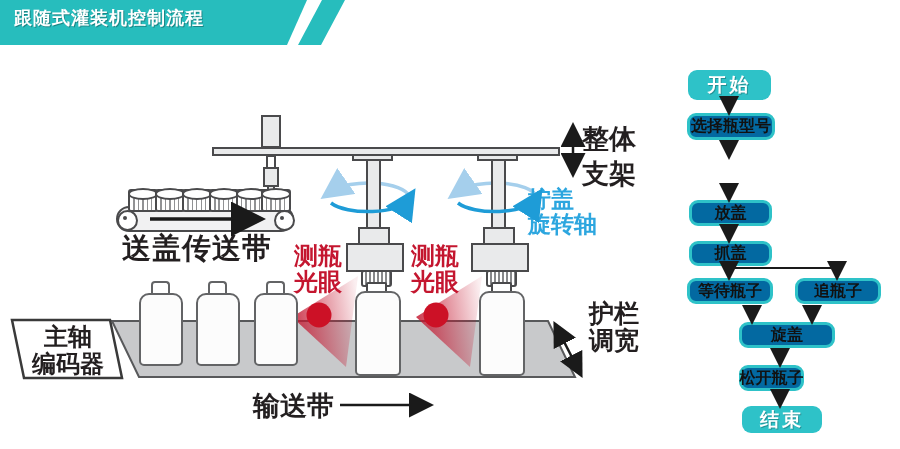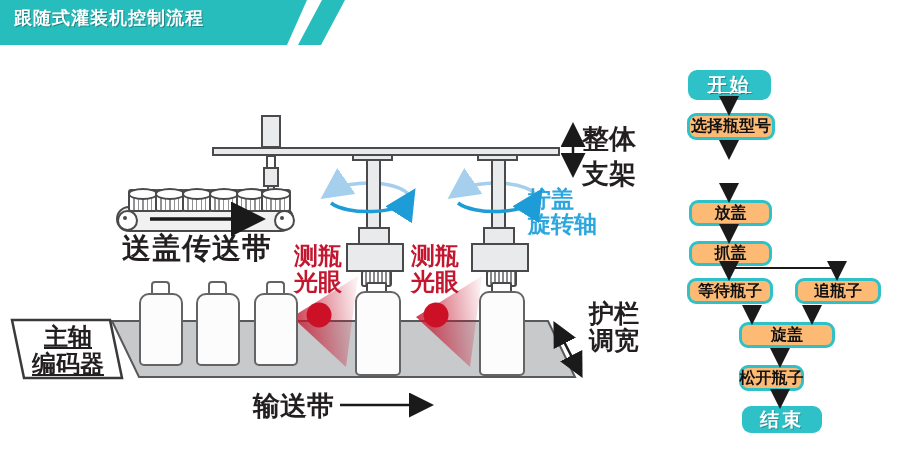--- a/index.html
+++ b/index.html
@@ -45,30 +45,30 @@
   .neck{position:absolute;background:#fff;border:2px solid #636466;border-bottom:none;border-radius:4px 4px 0 0;width:15px;height:14px;}
 
   
   .lbl{position:absolute;font-weight:bold;color:var(--ink);white-space:pre-line;line-height:1.08;}
   .lbl-capbelt{left:122px;top:233px;font-size:29px;letter-spacing:1px;}
   .lbl-frame{left:582px;top:121px;font-size:27px;line-height:35px;}
   .lbl-capper{left:528px;top:187px;font-size:23px;line-height:25px;color:var(--blue);}
   .lbl-sensor{font-size:24px;line-height:26px;color:var(--red);top:243px;}
   .lbl-sensor1{left:294px;} .lbl-sensor2{left:411px;}
   .lbl-rail{left:589px;top:300px;font-size:25px;line-height:27px;}
-  .lbl-encoder{left:17px;top:324px;width:102px;font-size:24px;line-height:27px;text-align:center;text-decoration:underline;}
+  .lbl-encoder{left:17px;top:324px;width:102px;font-size:24px;line-height:27px;text-align:center;}
   .lbl-belt{left:253px;top:391px;font-size:27px;}
 
   
-  .fc-node{position:absolute;box-sizing:border-box;background:#fdba74;border:3px solid var(--flow-teal);
+  .fc-node{position:absolute;box-sizing:border-box;background:#0369a1;border:3px solid var(--flow-teal);
     border-radius:9px;color:#111;font-weight:bold;font-size:16px;display:flex;align-items:center;
     justify-content:center;white-space:nowrap;}
   .fc-terminal{background:var(--flow-teal);border:none;color:#fff;font-size:19px;letter-spacing:3px;
     text-shadow:1px 1px 0 rgba(0,0,0,.25);}
-  .n-start{left:688px;top:70px;width:83px;height:30px;text-decoration:underline;}
+  .n-start{left:688px;top:70px;width:83px;height:30px;}
   .n-1{left:687px;top:113px;width:88px;height:27px;}
   .n-2{left:687px;top:157px;width:88px;height:27px;}
   .n-3{left:689px;top:200px;width:83px;height:26px;}
   .n-4{left:689px;top:241px;width:83px;height:25px;}
   .n-5{left:687px;top:278px;width:86px;height:26px;}
   .n-6{left:795px;top:278px;width:86px;height:26px;}
   .n-7{left:739px;top:322px;width:96px;height:26px;}
   .n-8{left:739px;top:365px;width:65px;height:26px;}
   .n-end{left:742px;top:406px;width:80px;height:27px;}
 </style>

